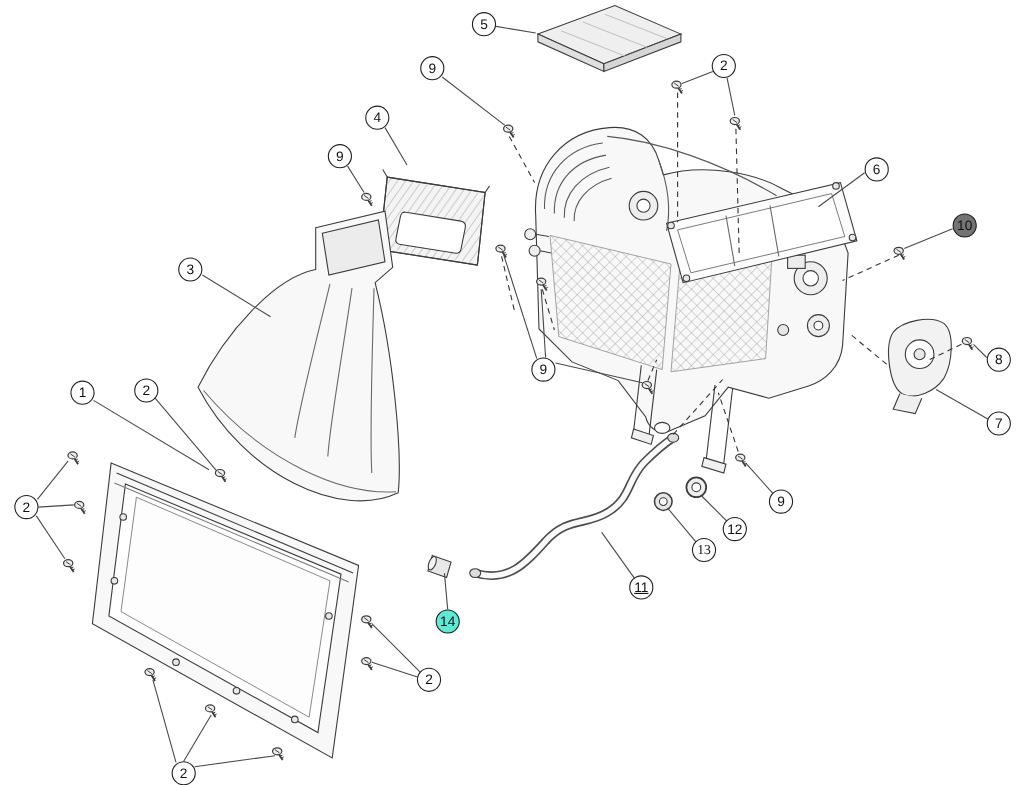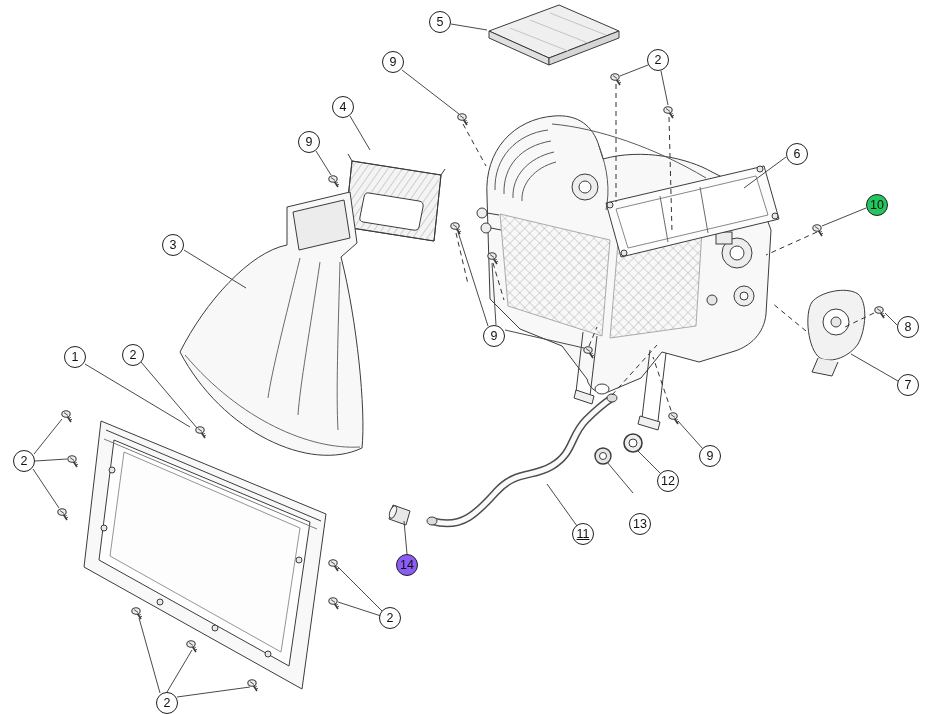--- a/index.html
+++ b/index.html
@@ -223,29 +223,29 @@
     </g>
   </svg>
 
   <div class="callout-layer">
       <div class="callout" style="left: 429px; top: 11px; border-color: rgb(31, 31, 31); background: rgb(255, 255, 255); color: rgb(17, 17, 17);">5</div>
       <div class="callout" style="left: 382px; top: 51px; border-color: rgb(31, 31, 31); background: rgb(255, 255, 255); color: rgb(17, 17, 17);">9</div>
       <div class="callout" style="left: 647px; top: 49px; border-color: rgb(31, 31, 31); background: rgb(255, 255, 255); color: rgb(17, 17, 17);">2</div>
       <div class="callout" style="left: 332px; top: 96px; border-color: rgb(31, 31, 31); background: rgb(255, 255, 255); color: rgb(17, 17, 17);">4</div>
       <div class="callout" style="left: 298px; top: 131px; border-color: rgb(31, 31, 31); background: rgb(255, 255, 255); color: rgb(17, 17, 17);">9</div>
       <div class="callout" style="left: 786px; top: 143px; border-color: rgb(31, 31, 31); background: rgb(255, 255, 255); color: rgb(17, 17, 17);">6</div>
-      <div class="callout" style="left: 866px; top: 194px; border-color: rgb(31, 31, 31); background: #22c55e; color: rgb(17, 17, 17);">10</div>
+      <div class="callout" style="left: 866px; top: 194px; border-color: rgb(31, 31, 31); background: #737373; color: rgb(17, 17, 17);">10</div>
       <div class="callout" style="left: 162px; top: 234px; border-color: rgb(31, 31, 31); background: rgb(255, 255, 255); color: rgb(17, 17, 17);">3</div>
       <div class="callout" style="left: 897px; top: 316px; border-color: rgb(31, 31, 31); background: rgb(255, 255, 255); color: rgb(17, 17, 17);">8</div>
       <div class="callout" style="left: 483px; top: 325px; border-color: rgb(31, 31, 31); background: rgb(255, 255, 255); color: rgb(17, 17, 17);">9</div>
       <div class="callout" style="left: 64px; top: 346px; border-color: rgb(31, 31, 31); background: rgb(255, 255, 255); color: rgb(17, 17, 17);">1</div>
       <div class="callout" style="left: 122px; top: 344px; border-color: rgb(31, 31, 31); background: rgb(255, 255, 255); color: rgb(17, 17, 17);">2</div>
       <div class="callout" style="left: 897px; top: 374px; border-color: rgb(31, 31, 31); background: rgb(255, 255, 255); color: rgb(17, 17, 17);">7</div>
       <div class="callout" style="left: 13px; top: 450px; border-color: rgb(31, 31, 31); background: rgb(255, 255, 255); color: rgb(17, 17, 17);">2</div>
       <div class="callout" style="left: 699px; top: 445px; border-color: rgb(31, 31, 31); background: rgb(255, 255, 255); color: rgb(17, 17, 17);">9</div>
       <div class="callout" style="left: 657px; top: 470px; border-color: rgb(31, 31, 31); background: rgb(255, 255, 255); color: rgb(17, 17, 17); text-align: center;">12</div>
-      <div class="callout" style="left: 629px; top: 513px; border-color: rgb(31, 31, 31); background: rgb(255, 255, 255); color: rgb(17, 17, 17);">13</div>
+      <div class="callout" style="left: 629px; top: 489px; border-color: rgb(31, 31, 31); background: rgb(255, 255, 255); color: rgb(17, 17, 17); font-family: Liberation Serif, serif;">13</div>
       <div class="callout" style="left: 572px; top: 523px; border-color: rgb(31, 31, 31); background: rgb(255, 255, 255); color: rgb(17, 17, 17); text-decoration: underline;">11</div>
-      <div class="callout" style="left: 396px; top: 554px; border-color: rgb(31, 31, 31); background: #8b5cf6; color: rgb(17, 17, 17);">14</div>
+      <div class="callout" style="left: 396px; top: 554px; border-color: rgb(31, 31, 31); background: #5eead4; color: rgb(17, 17, 17);">14</div>
       <div class="callout" style="left: 379px; top: 607px; border-color: rgb(31, 31, 31); background: rgb(255, 255, 255); color: rgb(17, 17, 17);">2</div>
       <div class="callout" style="left: 156px; top: 692px; border-color: rgb(31, 31, 31); background: rgb(255, 255, 255); color: rgb(17, 17, 17);">2</div>
     </div>
 </div>
 
 </body></html>

